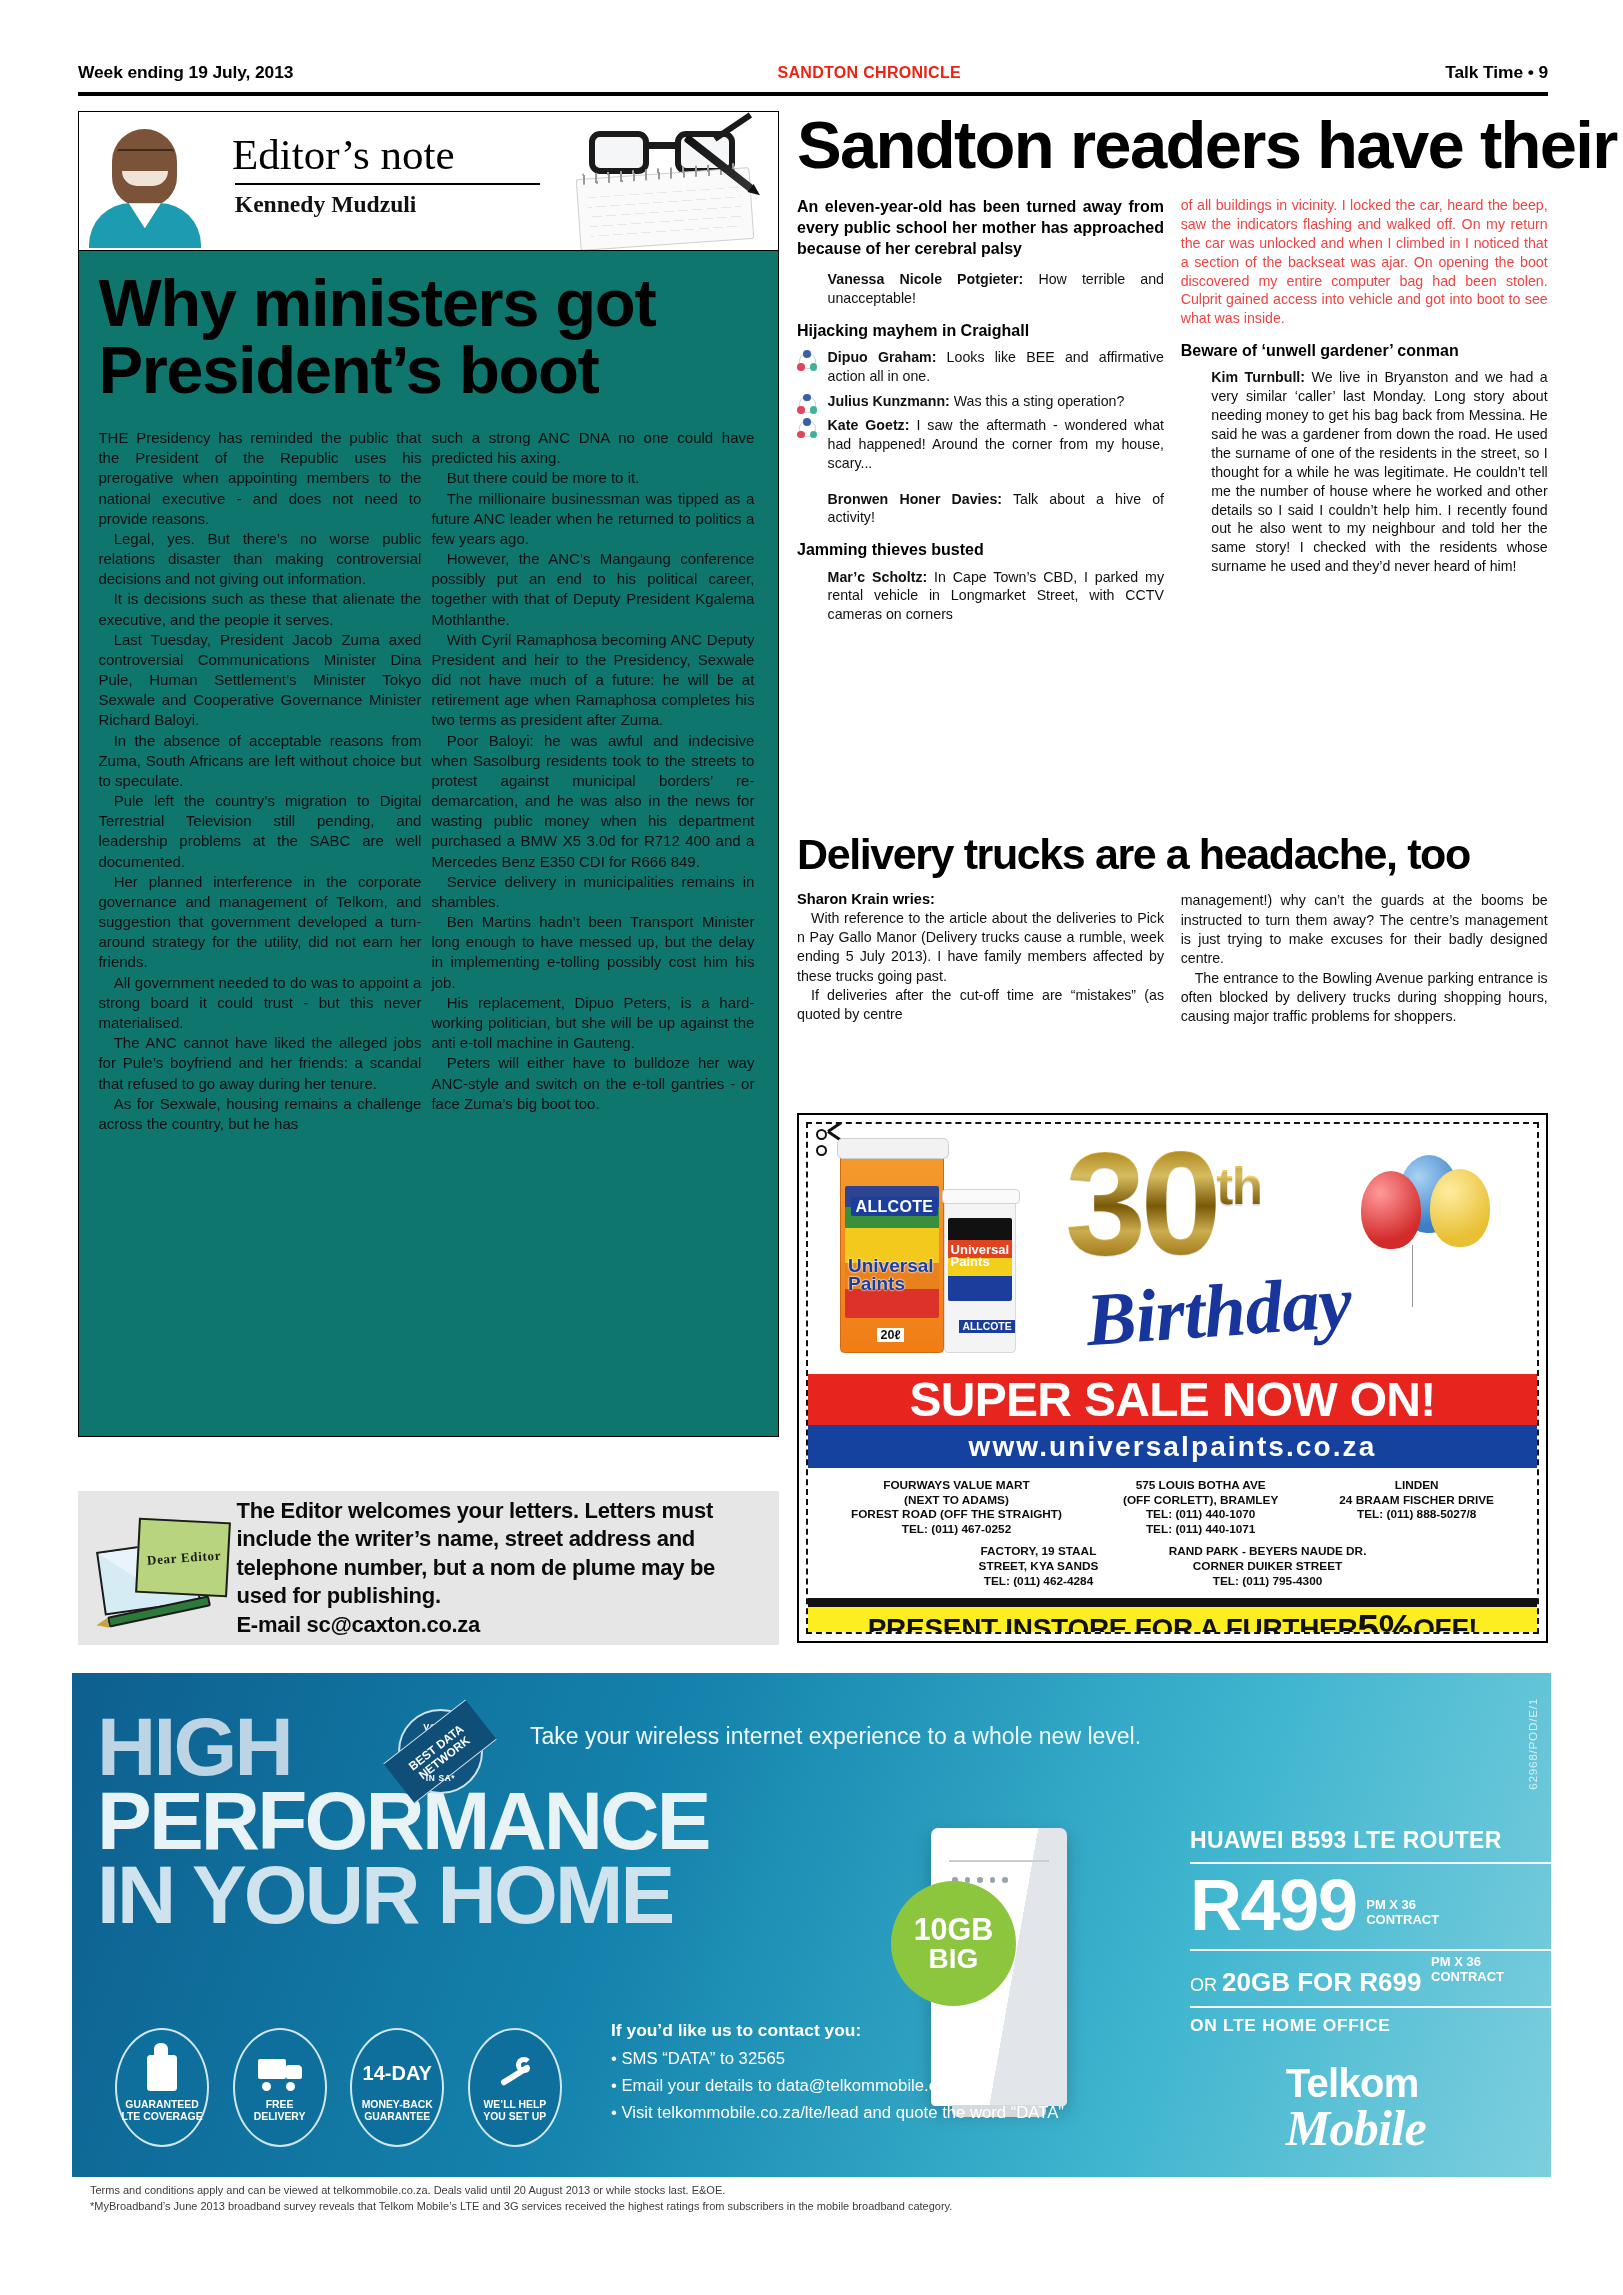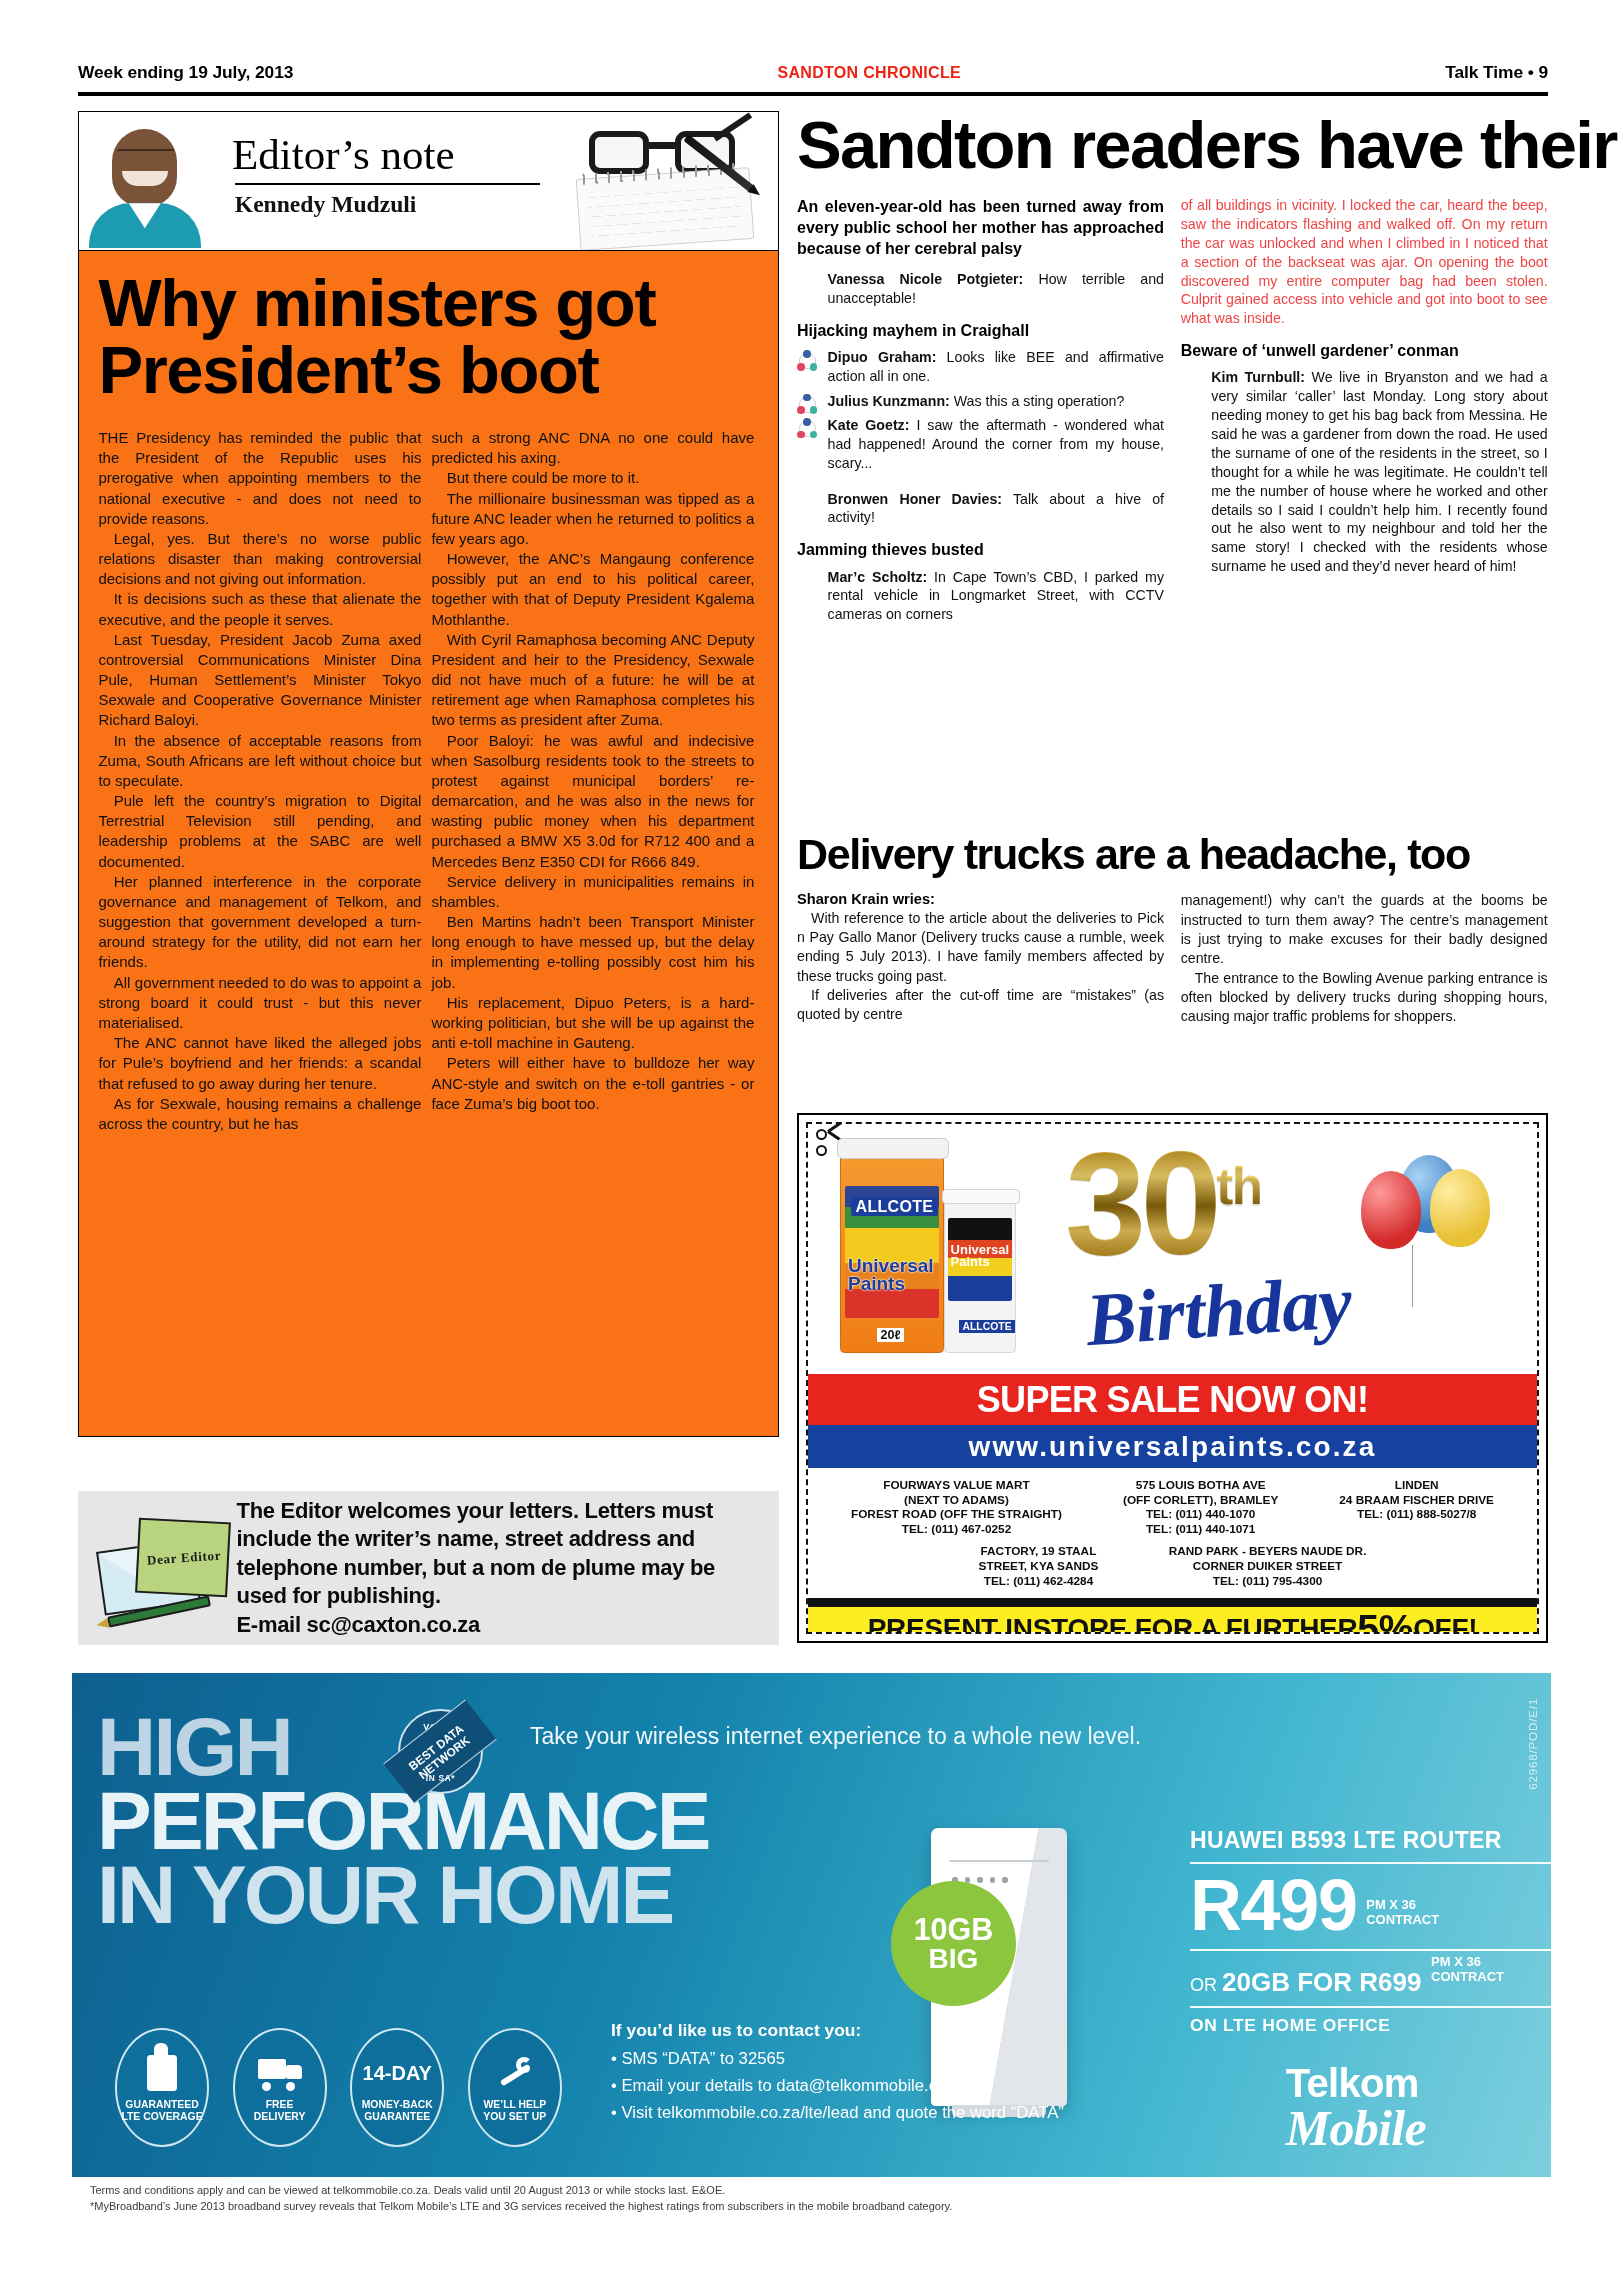--- a/index.html
+++ b/index.html
@@ -16,21 +16,21 @@
     position:absolute; left:78px; top:54px; width:1470px; height:37px;
     display:flex; align-items:center; justify-content:space-between;
   }
   .mh-left, .mh-right { font-size:17.4px; font-weight:700; color:#000; letter-spacing:-0.1px; }
   .mh-center { font-size:16px; font-weight:700; color:#ee2211; letter-spacing:0.3px; }
   .mh-rule { position:absolute; left:78px; top:92px; width:1470px; height:3.5px; background:#000; }
 
   
   .editor-box {
     position:absolute; left:78px; top:111px; width:701px; height:1326px;
-    border:1.4px solid #000; background:#f97316;
+    border:1.4px solid #000; background:#0f766e;
   }
   .ednote-banner { position:relative; height:139px; border-bottom:1.4px solid #000; overflow:hidden; background:#fff; }
   .ed-photo {
     position:absolute; left:7px; top:4.2px; width:118px; height:132px;
     background:
       radial-gradient(ellipse 43px 50px at 50% 34%, #6b4a33 0 58%, rgba(107,74,51,0) 60%),
       linear-gradient(#ffffff, #ffffff);
     overflow:hidden;
   }
   .ed-face { position:absolute; left:26px; top:12.5px; width:65px; height:78px; border-radius:33px 33px 30.5px 30.5px; background:#7a5339; }
@@ -156,21 +156,21 @@
   .birthday { position:absolute; left:278px; top:144px; font-family:"Liberation Serif", serif;
     font-style:italic; font-weight:700; font-size:75px; color:#17359b; transform:rotate(-4deg); letter-spacing:-0.7px; }
   .balloons { position:absolute; right:29px; top:23.6px; width:160px; height:167px; }
   .balloon { position:absolute; width:60px; height:78px; border-radius:50% 50% 46% 46%; }
   .balloon.red { left:12.5px; top:23.6px; background:radial-gradient(circle at 32% 28%,#ff9a9a,#d32a2a 70%); }
   .balloon.blue { left:51px; top:7px; background:radial-gradient(circle at 32% 28%,#a8d3f5,#3d7fc4 70%); }
   .balloon.yellow { left:82px; top:21px; background:radial-gradient(circle at 32% 28%,#ffeda1,#e8c033 70%); }
   .bstring { position:absolute; left:64px; top:97px; width:1.4px; height:62px; background:#9a9a9a; }
 
   .sale-bar { height:51px; background:#e8241e; display:flex; align-items:center; justify-content:center;
-    color:#fff; font-size:36px; font-weight:700; letter-spacing:-0.7px; }
+    color:#fff; font-size:48px; font-weight:700; letter-spacing:-0.7px; }
   .url-bar { height:43px; background:#14429e; display:flex; align-items:center; justify-content:center;
     color:#fff; font-size:28px; font-weight:700; letter-spacing:2.1px; }
   .stores { padding:9.7px 12.5px 4.2px 12.5px; }
   .store-row { display:flex; justify-content:space-around; }
   .store { text-align:center; font-size:11.8px; font-weight:700; line-height:1.26; color:#0c0c0c; padding:0 4.2px; }
   .store-row.second { margin-top:7px; justify-content:center; gap:62px; }
   .divider-black { height:8.3px; background:#111; margin-top:5.6px; }
   .present-bar { height:44px; background:#fcee21; display:flex; align-items:center; justify-content:center;
     font-size:28px; font-weight:700; color:#111; letter-spacing:-0.3px; }
   .present-bar .big { font-size:39px; }

